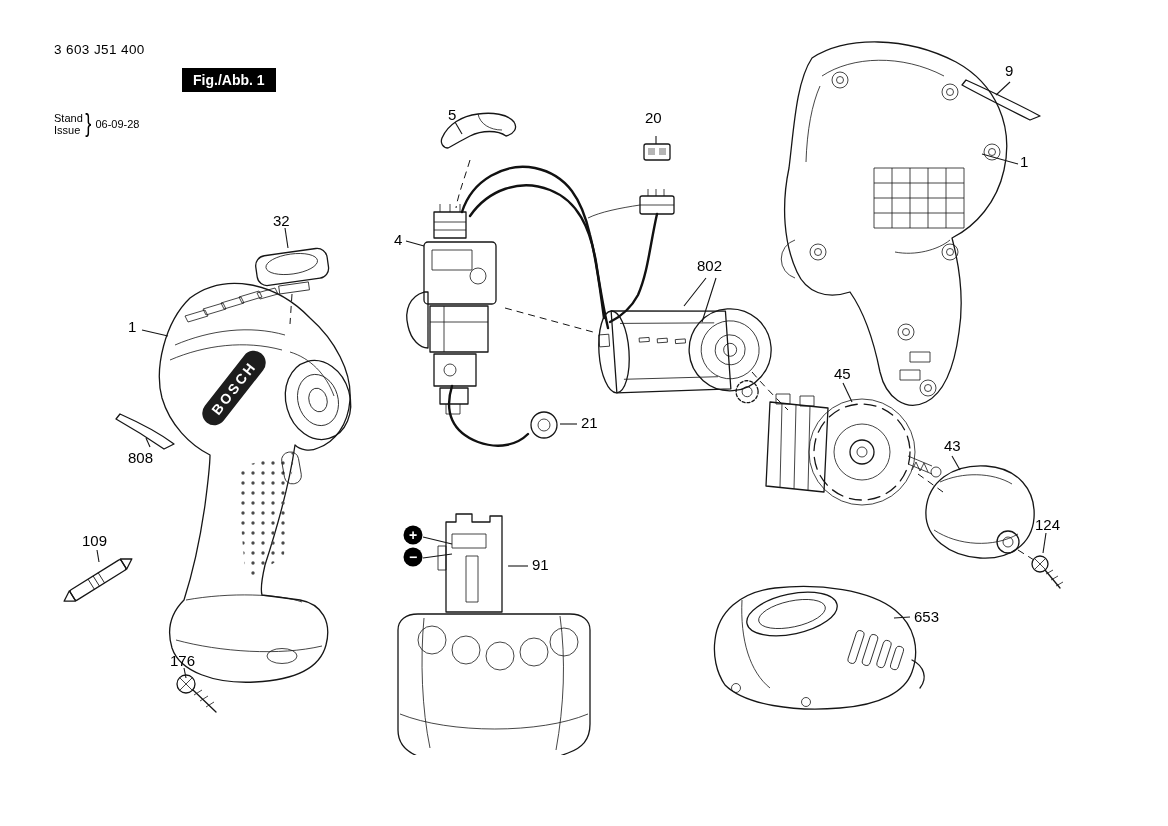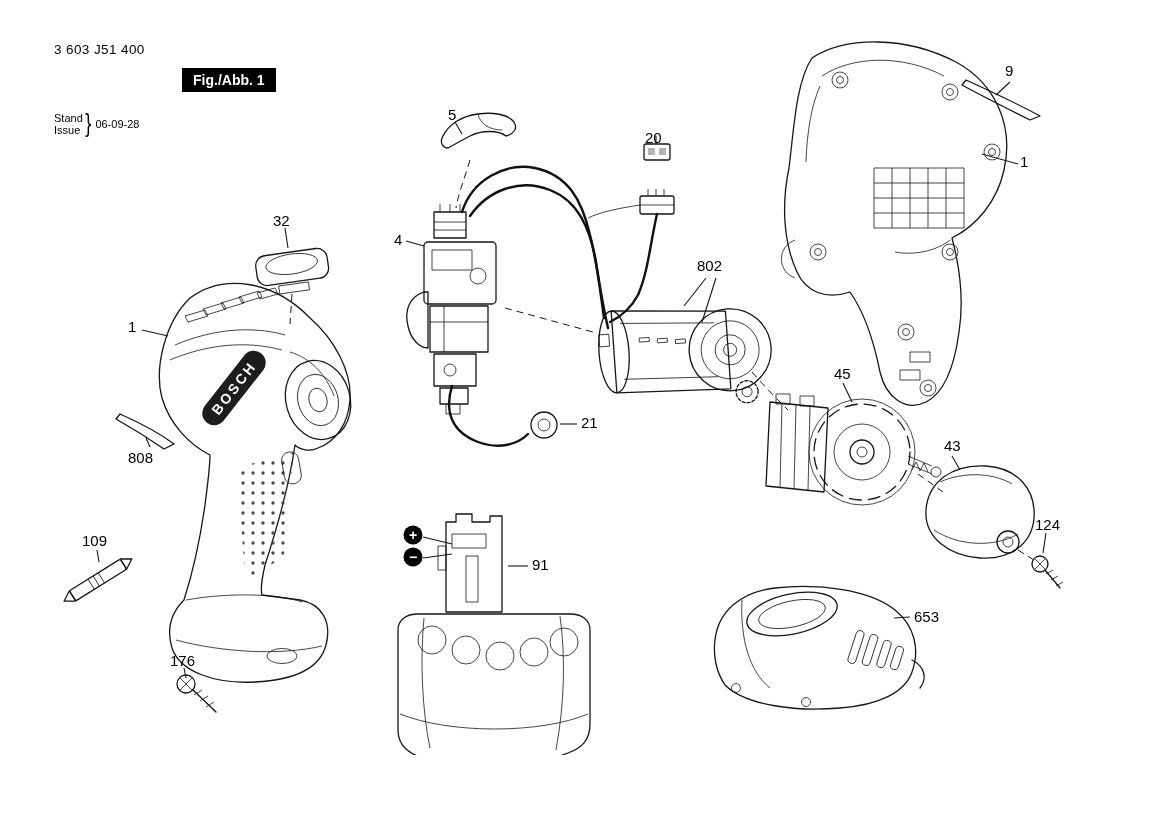--- a/index.html
+++ b/index.html
@@ -268,21 +268,21 @@
       <path class="s" stroke-width="3" d="M912,660 C924,666 928,678 920,688"></path>
       <path class="lead" d="M910,617 L894,618"></path>
     </g>
 
   </svg>
 
   
   <div class="part-label" style="left:1005px;top:62px">9</div>
   <div class="part-label" style="left:1020px;top:153px">1</div>
   <div class="part-label" style="left:448px;top:106px">5</div>
-  <div class="part-label" style="left:645px;top:129px">20</div>
+  <div class="part-label" style="left:645px;top:109px">20</div>
   <div class="part-label" style="left:273px;top:212px">32</div>
   <div class="part-label" style="left:394px;top:231px">4</div>
   <div class="part-label" style="left:697px;top:257px">802</div>
   <div class="part-label" style="left:128px;top:318px">1</div>
   <div class="part-label" style="left:581px;top:414px">21</div>
   <div class="part-label" style="left:128px;top:449px">808</div>
   <div class="part-label" style="left:834px;top:365px">45</div>
   <div class="part-label" style="left:944px;top:437px">43</div>
   <div class="part-label" style="left:1035px;top:516px">124</div>
   <div class="part-label" style="left:82px;top:532px">109</div>

